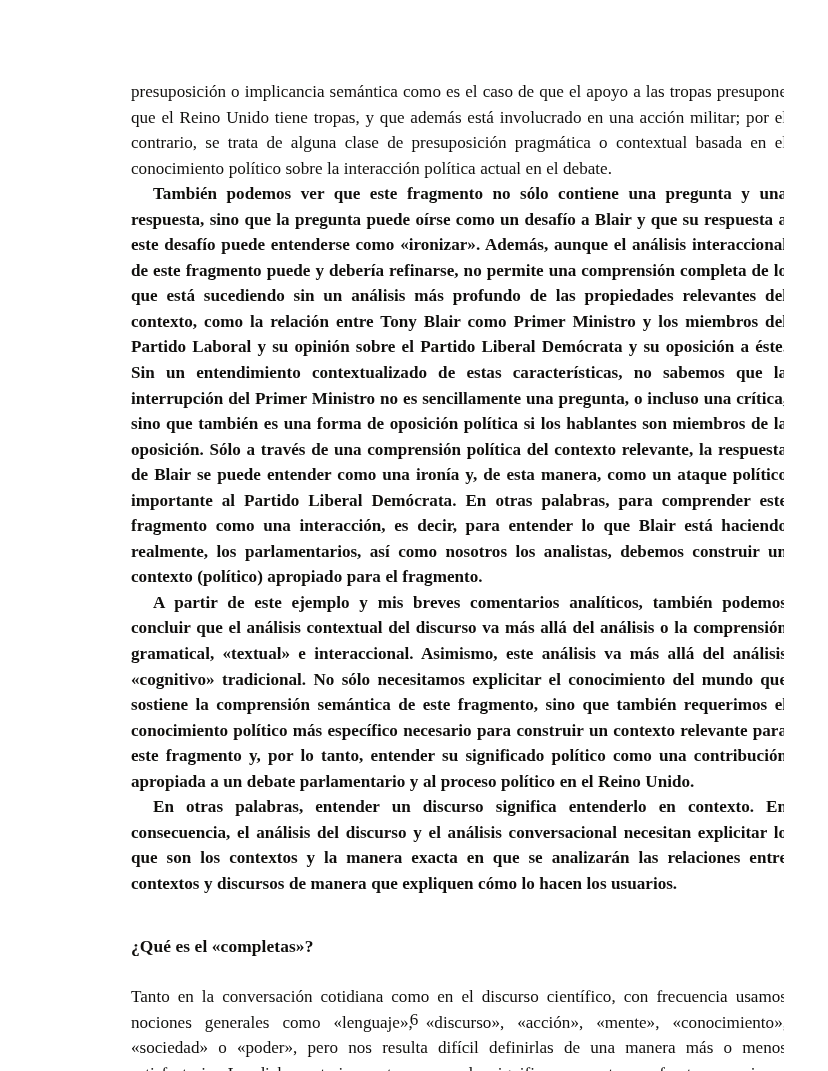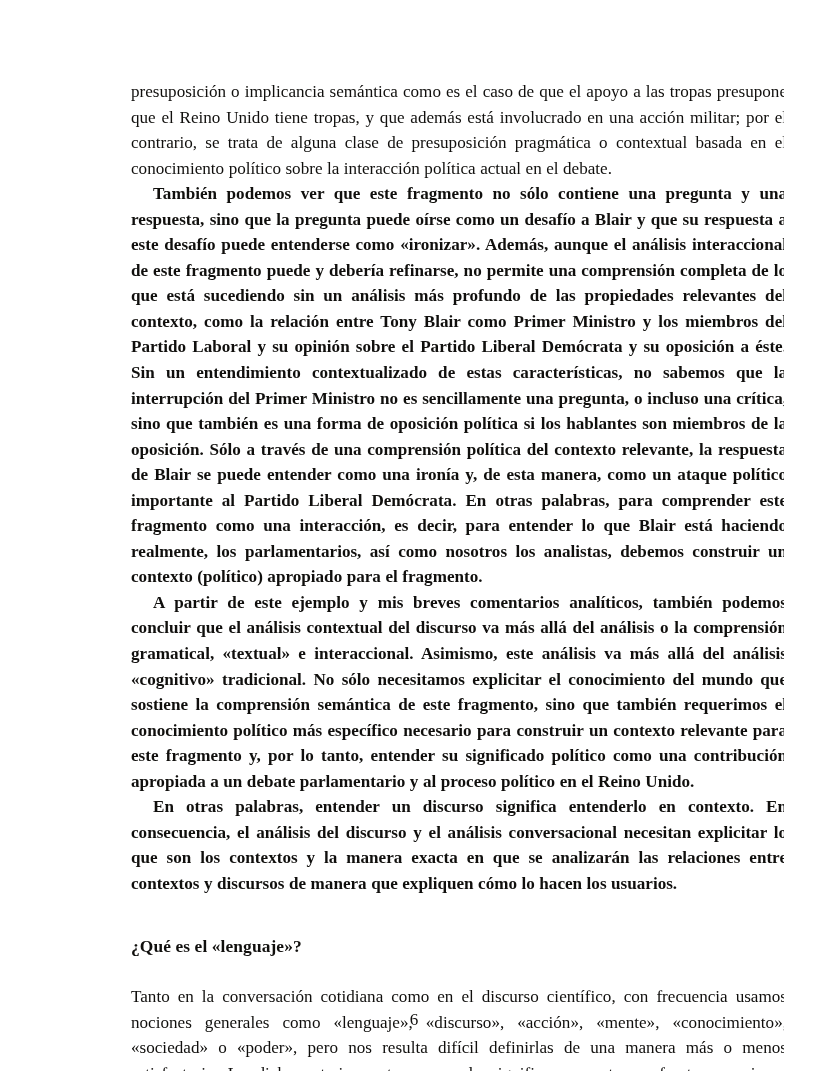--- a/index.html
+++ b/index.html
@@ -77,21 +77,21 @@
     <p class="para">presuposición o implicancia semántica como es el caso de que el apoyo a las tropas presupone que el Reino Unido tiene tropas, y que además está involucrado en una acción militar; por el contrario, se trata de alguna clase de presuposición pragmática o contextual basada en el conocimiento político sobre la interacción política actual en el debate.</p>
 
     <p class="para indent">También podemos ver que este fragmento no sólo contiene una pregunta y una respuesta, sino que la pregunta puede oírse como un desafío a Blair y que su respuesta a este desafío puede entenderse como «ironizar». Además, aunque el análisis interaccional de este fragmento puede y debería refinarse, no permite una comprensión completa de lo que está sucediendo sin un análisis más profundo de las propiedades relevantes del contexto, como la relación entre Tony Blair como Primer Ministro y los miembros del Partido Laboral y su opinión sobre el Partido Liberal Demócrata y su oposición a éste. Sin un entendimiento contextualizado de estas características, no sabemos que la interrupción del Primer Ministro no es sencillamente una pregunta, o incluso una crítica, sino que también es una forma de oposición política si los hablantes son miembros de la oposición. Sólo a través de una comprensión política del contexto relevante, la respuesta de Blair se puede entender como una ironía y, de esta manera, como un ataque político importante al Partido Liberal Demócrata. En otras palabras, para comprender este fragmento como una interacción, es decir, para entender lo que Blair está haciendo realmente, los parlamentarios, así como nosotros los analistas, debemos construir un contexto (político) apropiado para el fragmento.</p>
 
     <p class="para indent">A partir de este ejemplo y mis breves comentarios analíticos, también podemos concluir que el análisis contextual del discurso va más allá del análisis o la comprensión gramatical, «textual» e interaccional. Asimismo, este análisis va más allá del análisis «cognitivo» tradicional. No sólo necesitamos explicitar el conocimiento del mundo que sostiene la comprensión semántica de este fragmento, sino que también requerimos el conocimiento político más específico necesario para construir un contexto relevante para este fragmento y, por lo tanto, entender su significado político como una contribución apropiada a un debate parlamentario y al proceso político en el Reino Unido.</p>
 
     <p class="para indent">En otras palabras, entender un discurso significa entenderlo en contexto. En consecuencia, el análisis del discurso y el análisis conversacional necesitan explicitar lo que son los contextos y la manera exacta en que se analizarán las relaciones entre contextos y discursos de manera que expliquen cómo lo hacen los usuarios.</p>
 
     <div class="gap-before-heading"></div>
 
-    <h2 class="section-heading">¿Qué es el «lenguaje»?</h2>
+    <h2 class="section-heading">¿Qué es el «completas»?</h2>
 
     <div class="gap-after-heading"></div>
 
     <p class="para">Tanto en la conversación cotidiana como en el discurso científico, con frecuencia usamos nociones generales como «lenguaje», «discurso», «acción», «mente», «conocimiento», «sociedad» o «poder», pero nos resulta difícil definirlas de una manera más o menos satisfactoria. Lo dicho anteriormente a menudo significa que estamos frente a nociones fundamentales que requieren teorías complejas, o también disciplinas completas, para explicar sus propiedades. Al mismo tiempo, con frecuencia tenemos campos</p>
 
   </div>
 
   <div class="page-number">6</div>
 
 </div>

